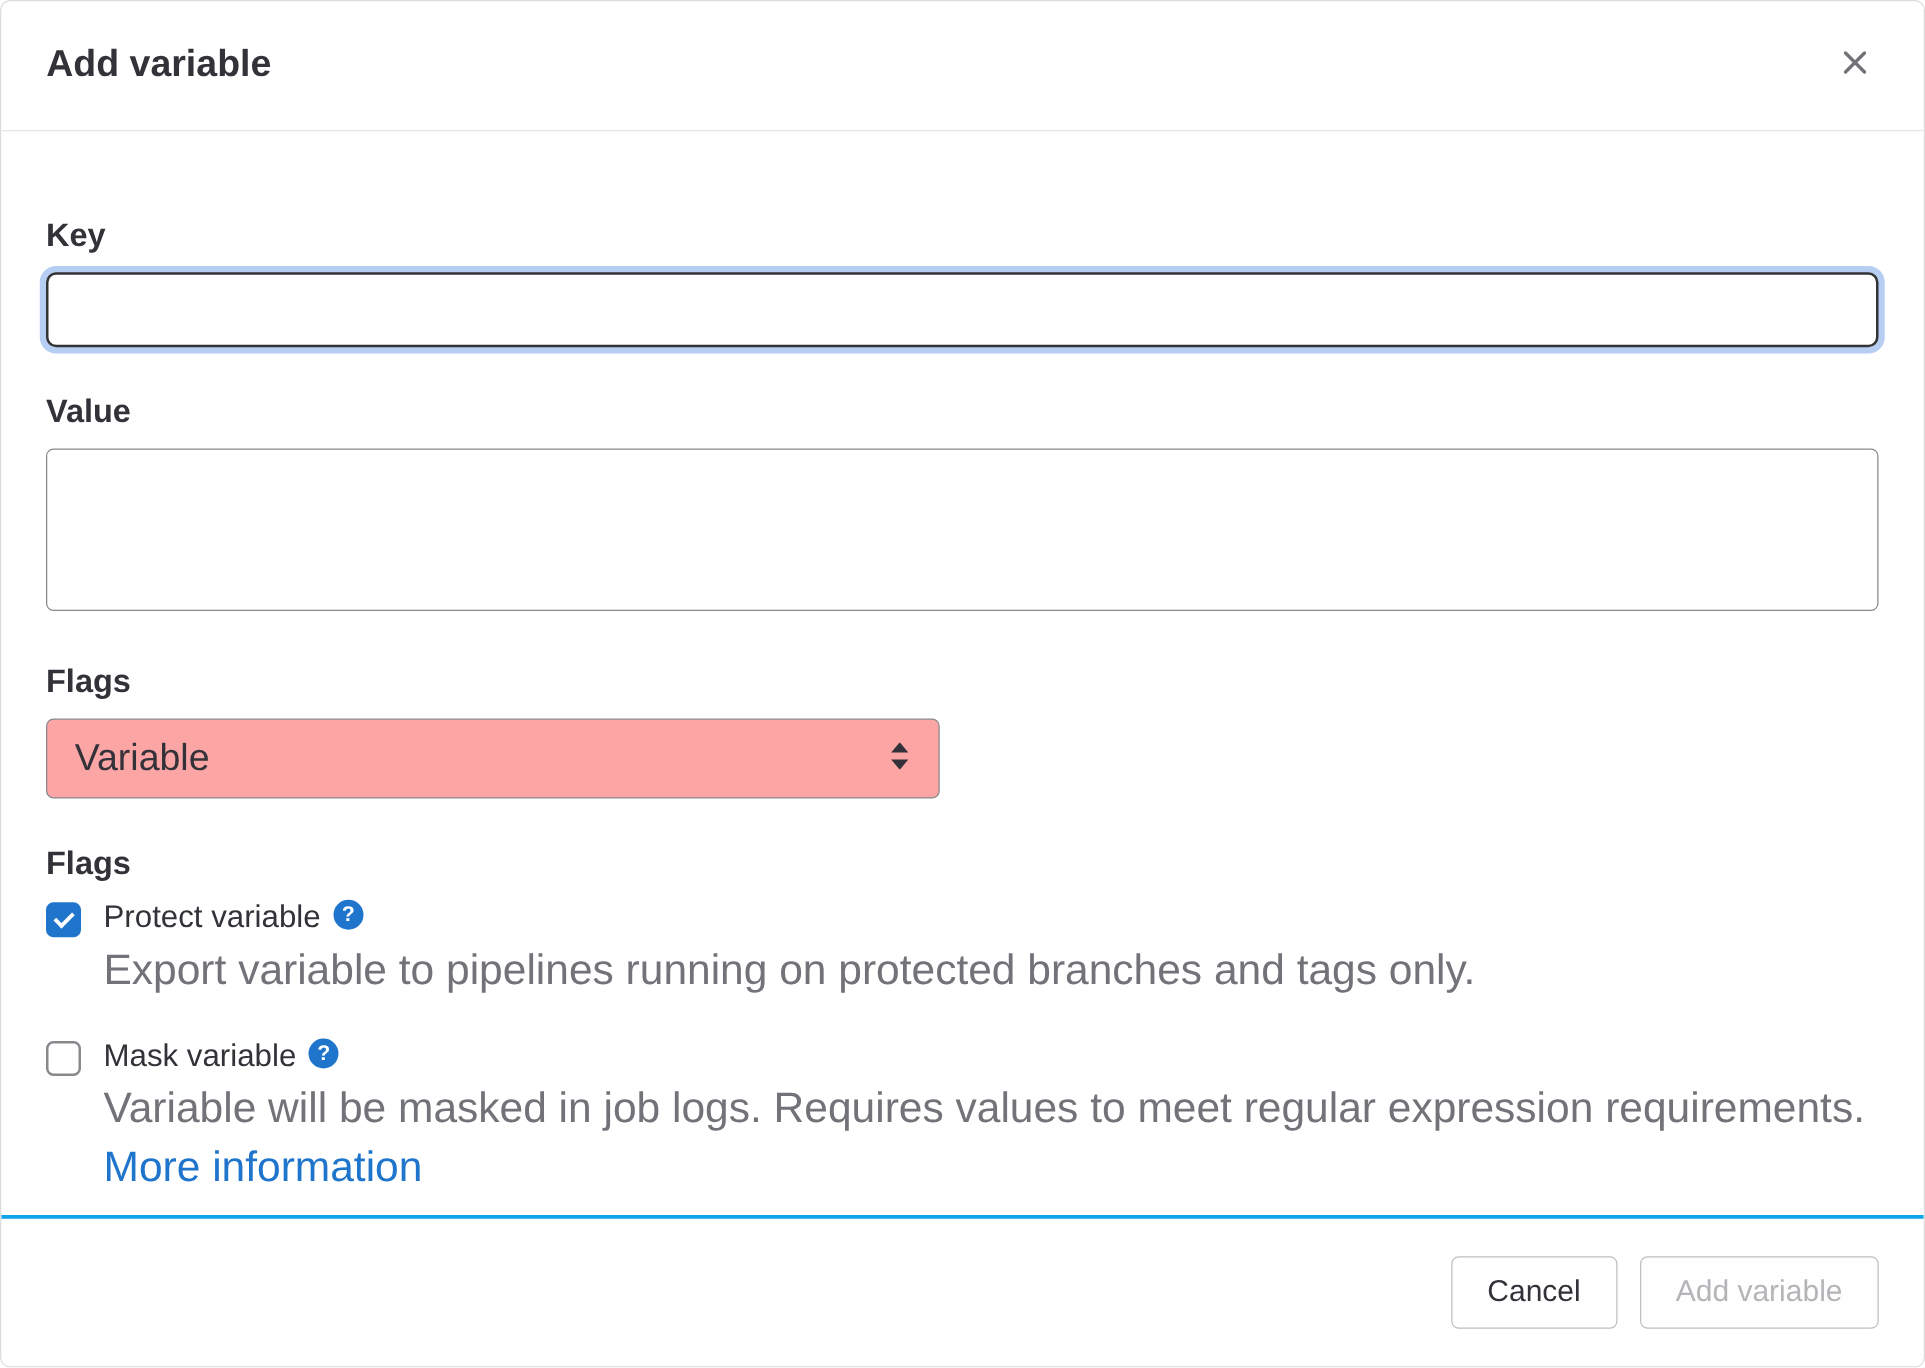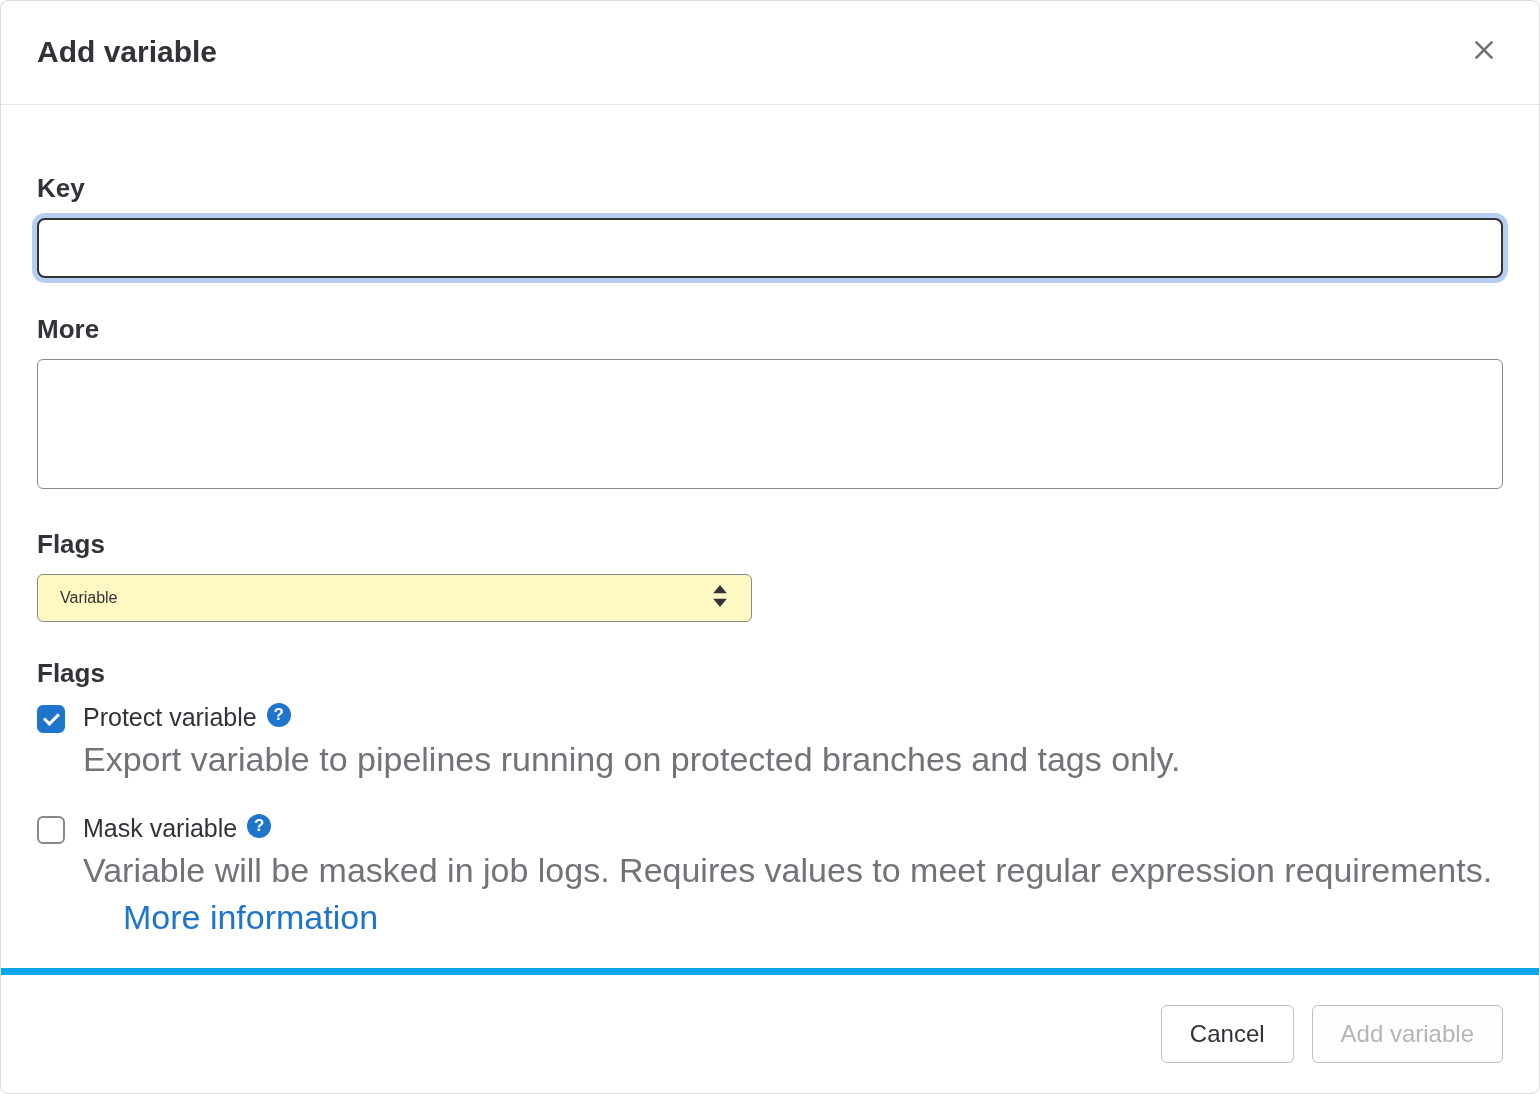--- a/index.html
+++ b/index.html
@@ -83,22 +83,22 @@
   gap: 36px;
   margin-bottom: 36px;
 }
 .col { flex: 1; }
 .select {
   position: relative;
   width: 100%;
   border: 1px solid #89888d;
   border-radius: 6px;
   padding: 14px 50px 14px 22px;
-  font-size: 16px;
-  background: #fef9c3;
+  font-size: 30px;
+  background: #fca5a5;
   cursor: pointer;
   color: #333238;
   display: flex;
   align-items: center;
 }
 .select-sort-icon {
   position: absolute;
   right: 22px;
   top: 50%;
   transform: translateY(-50%);
@@ -168,24 +168,23 @@
 }
 .check-desc {
   font-size: 34px;
   color: #737278;
   line-height: 1.4;
 }
 .link {
   color: #1f75cb;
   text-decoration: none;
   cursor: pointer;
-  margin-left: 40px;
 }
 .modal-footer {
-  border-top: 7px solid #0ea5e9;
+  border-top: 3px solid #0ea5e9;
   padding: 30px 36px;
   display: flex;
   justify-content: flex-end;
   gap: 18px;
 }
 .btn {
   font-size: 24px;
   padding: 14px 28px;
   border-radius: 6px;
   border: 1px solid #bfbfc3;
@@ -215,21 +214,21 @@
   </div>
 
   <div class="modal-body">
 
     <div class="mb">
       <label class="form-label">Key</label>
       <input type="text" class="text-input focus-ring" autofocus="" value="" style="">
     </div>
 
     <div class="mb">
-      <label class="form-label">More</label>
+      <label class="form-label">Value</label>
       <textarea class="textarea" style=""></textarea>
     </div>
 
     <div class="row2">
       <div class="col">
         <label class="form-label">Flags</label>
         <div class="select">
           <span>Variable</span>
           <span class="select-sort-icon">
             <svg viewBox="0 0 12 16" fill="currentColor">

